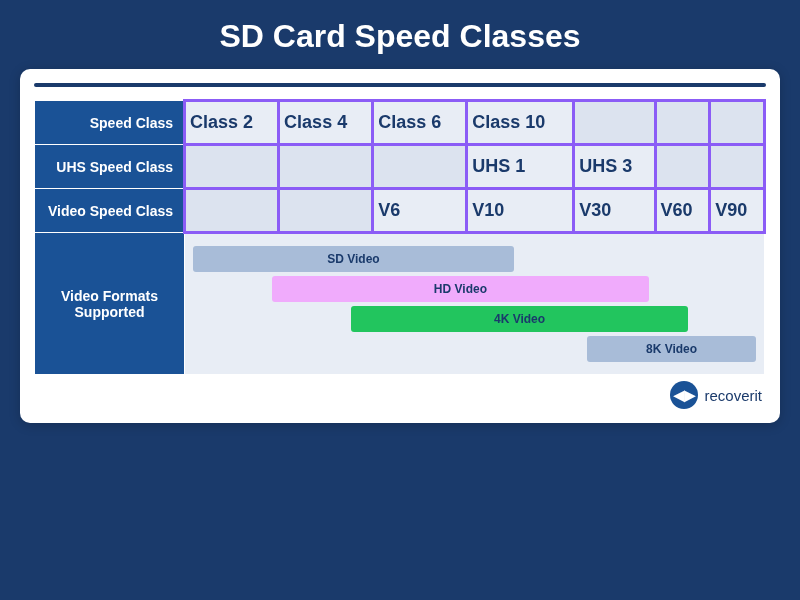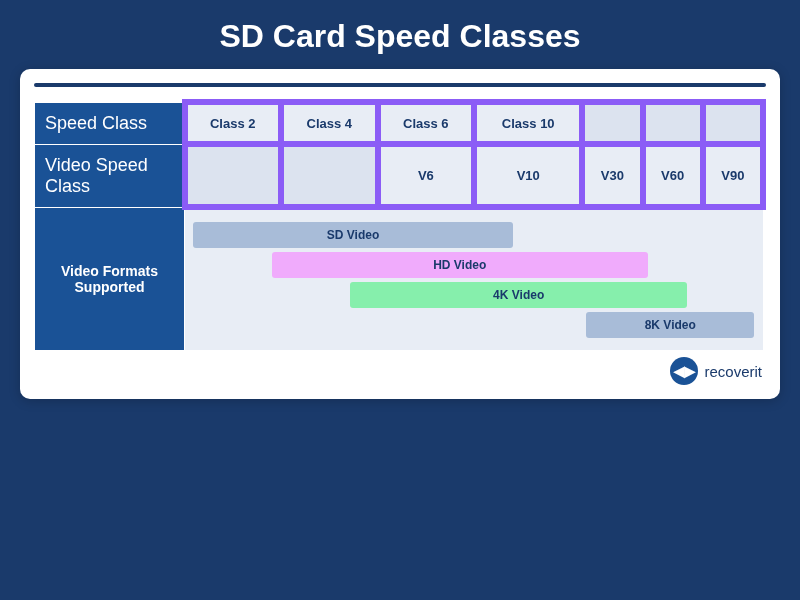--- a/index.html
+++ b/index.html
@@ -50,35 +50,35 @@
       font-weight: bold;
       font-size: 14px;
       text-align: center;
       padding: 10px 6px;
       border: 1px solid white;
       min-width: 70px;
     }
     .row-label {
       background-color: #1a5296;
       color: white;
-      font-weight: normal;
-      font-size: 18px;
-      text-align: left;
+      font-weight: bold;
+      font-size: 14px;
+      text-align: right;
       padding: 10px 10px;
       border: 1px solid white;
       width: 150px;
     }
     .data-cell {
       background-color: #e8edf5;
-      text-align: center;
-      font-size: 13px;
+      text-align: left;
+      font-size: 18px;
       font-weight: 600;
       color: #1a3a6b;
       padding: 10px 4px;
-      border: 6px solid #8b5cf6;
+      border: 3px solid #8b5cf6;
     }
     .data-cell.empty {
       background-color: #dce3ef;
     }
     
     .video-formats-label {
       background-color: #1a5296;
       color: white;
       font-weight: bold;
       font-size: 14px;
@@ -116,21 +116,21 @@
       background-color: #a8bcd8;
       width: calc(100% * 3/6 + 10px);
       margin-left: 0;
     }
     .hd-bar {
       background-color: #f0abfc;
       width: calc(100% * 4/6 + 20px);
       margin-left: calc(100% * 1/6 - 10px);
     }
     .fk-bar {
-      background-color: #86efac;
+      background-color: #22c55e;
       width: calc(100% * 4/6 + 10px);
       margin-left: calc(100% * 2/6 - 5px);
     }
     .ek-bar {
       background-color: #a8bcd8;
       width: calc(100% * 2/6 + 10px);
       margin-left: calc(100% * 4/6 - 10px);
     }
     #footer {
       display: flex;
@@ -177,20 +177,30 @@
       <td class="row-label">Speed Class</td>
       <td class="data-cell">Class 2</td>
       <td class="data-cell">Class 4</td>
       <td class="data-cell">Class 6</td>
       <td class="data-cell">Class 10</td>
       <td class="data-cell empty"></td>
       <td class="data-cell empty"></td>
       <td class="data-cell empty"></td>
     </tr>
 
+    <tr>
+      <td class="row-label">UHS Speed Class</td>
+      <td class="data-cell empty"></td>
+      <td class="data-cell empty"></td>
+      <td class="data-cell empty"></td>
+      <td class="data-cell">UHS 1</td>
+      <td class="data-cell">UHS 3</td>
+      <td class="data-cell empty"></td>
+      <td class="data-cell empty"></td>
+    </tr>
 
     <tr>
       <td class="row-label">Video Speed Class</td>
       <td class="data-cell empty"></td>
       <td class="data-cell empty"></td>
       <td class="data-cell">V6</td>
       <td class="data-cell">V10</td>
       <td class="data-cell">V30</td>
       <td class="data-cell">V60</td>
       <td class="data-cell">V90</td>

